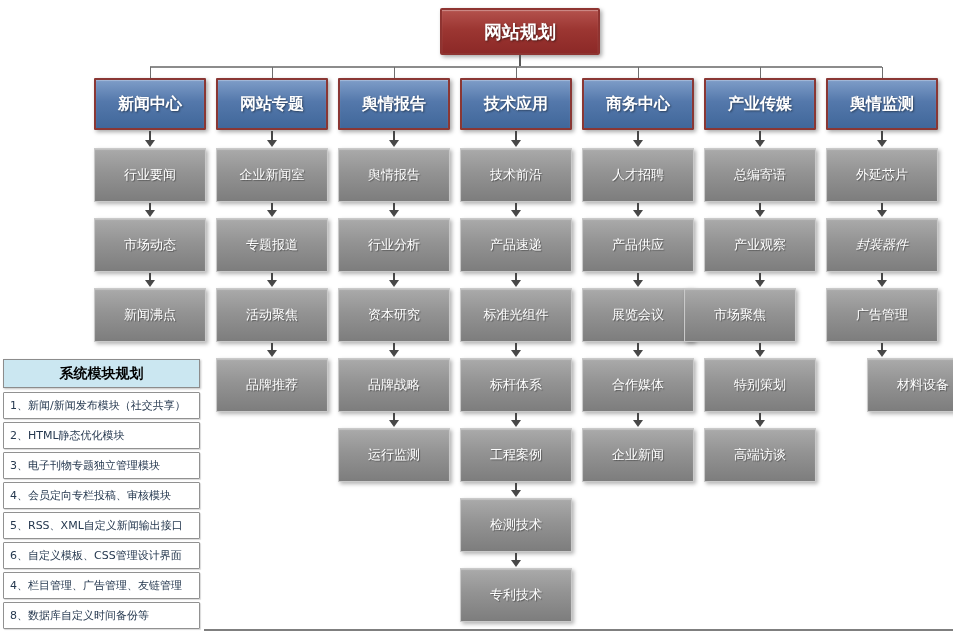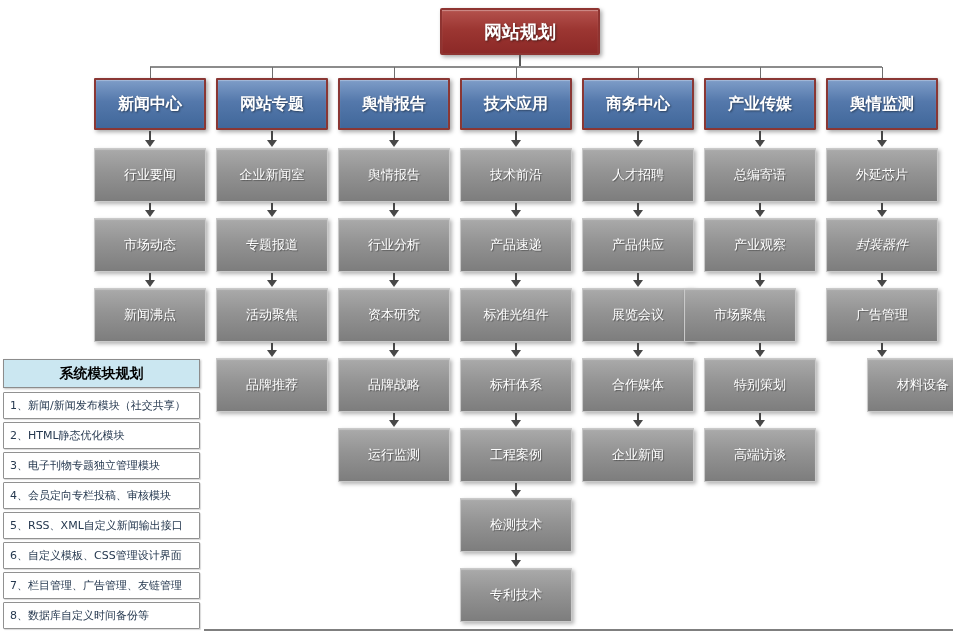--- a/index.html
+++ b/index.html
@@ -255,18 +255,18 @@
     </div>
   <aside>
     <div class="panel-title">系统模块规划</div>
     <div id="side-list">
         <div class="panel-row" style="top: 392px;">1、新闻/新闻发布模块（社交共享）</div>
         <div class="panel-row" style="top: 422px;">2、HTML静态优化模块</div>
         <div class="panel-row" style="top: 452px;">3、电子刊物专题独立管理模块</div>
         <div class="panel-row" style="top: 482px;">4、会员定向专栏投稿、审核模块</div>
         <div class="panel-row" style="top: 512px;">5、RSS、XML自定义新闻输出接口</div>
         <div class="panel-row" style="top: 542px;">6、自定义模板、CSS管理设计界面</div>
-        <div class="panel-row" style="top: 572px;">7、栏目管理、广告管理、友链管理</div>
+        <div class="panel-row" style="top: 572px;">4、栏目管理、广告管理、友链管理</div>
         <div class="panel-row" style="top: 602px;">8、数据库自定义时间备份等</div>
       </div>
   </aside>
   <div class="bottom-edge"></div>
 </div>
 
 </body></html>

